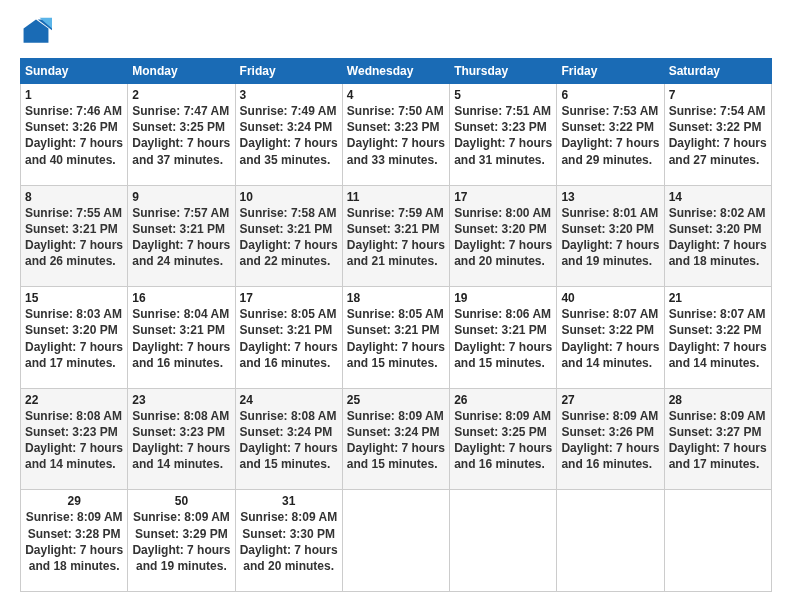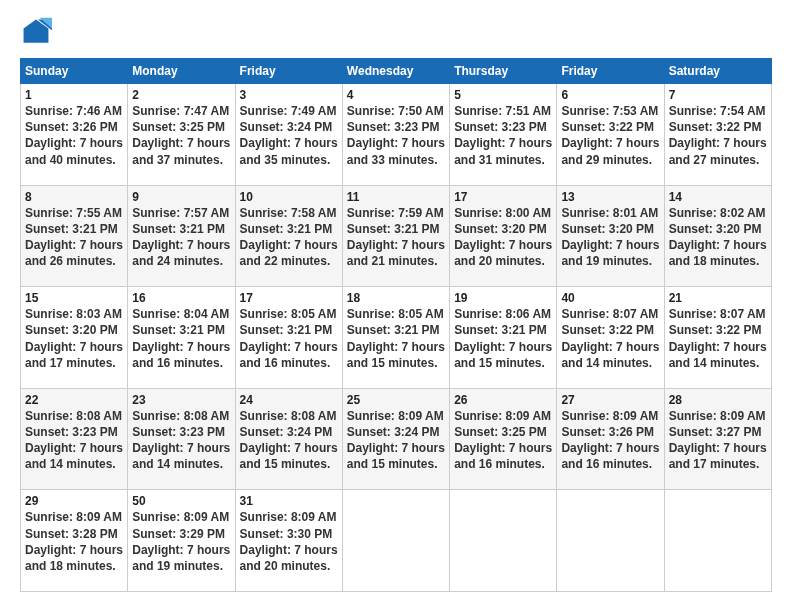--- a/index.html
+++ b/index.html
@@ -92,20 +92,21 @@
       font-size: 12px;
       color: #333;
       line-height: 1.35;
       font-weight: bold;
     }
     .empty-cell {
       background: #fff !important;
     }
     .last-row td {
       height: 70px;
+      text-align: center;
     }
   </style>
 </head>
 <body>
 
 <div class="page">
   <div class="header">
     <div class="logo">
       <svg class="logo-icon" viewBox="0 0 36 36">
         <polygon points="18,4 32,14 32,30 18,30 4,30 4,14" fill="#1a6bb5"></polygon>

